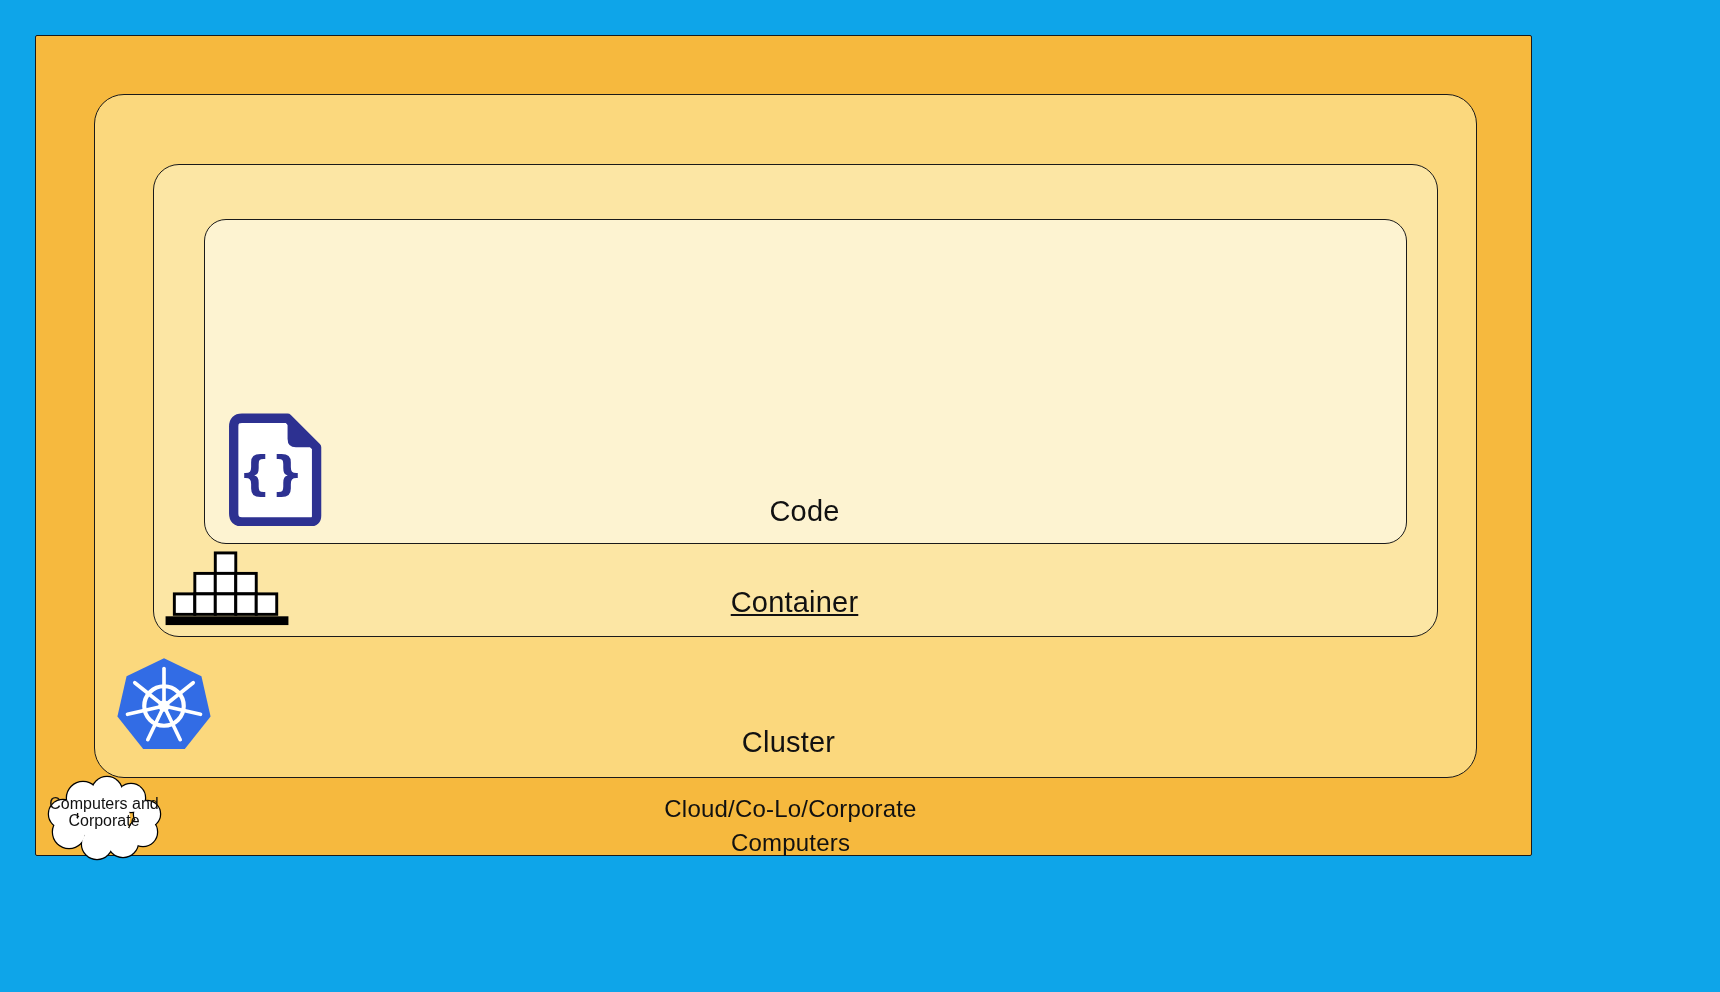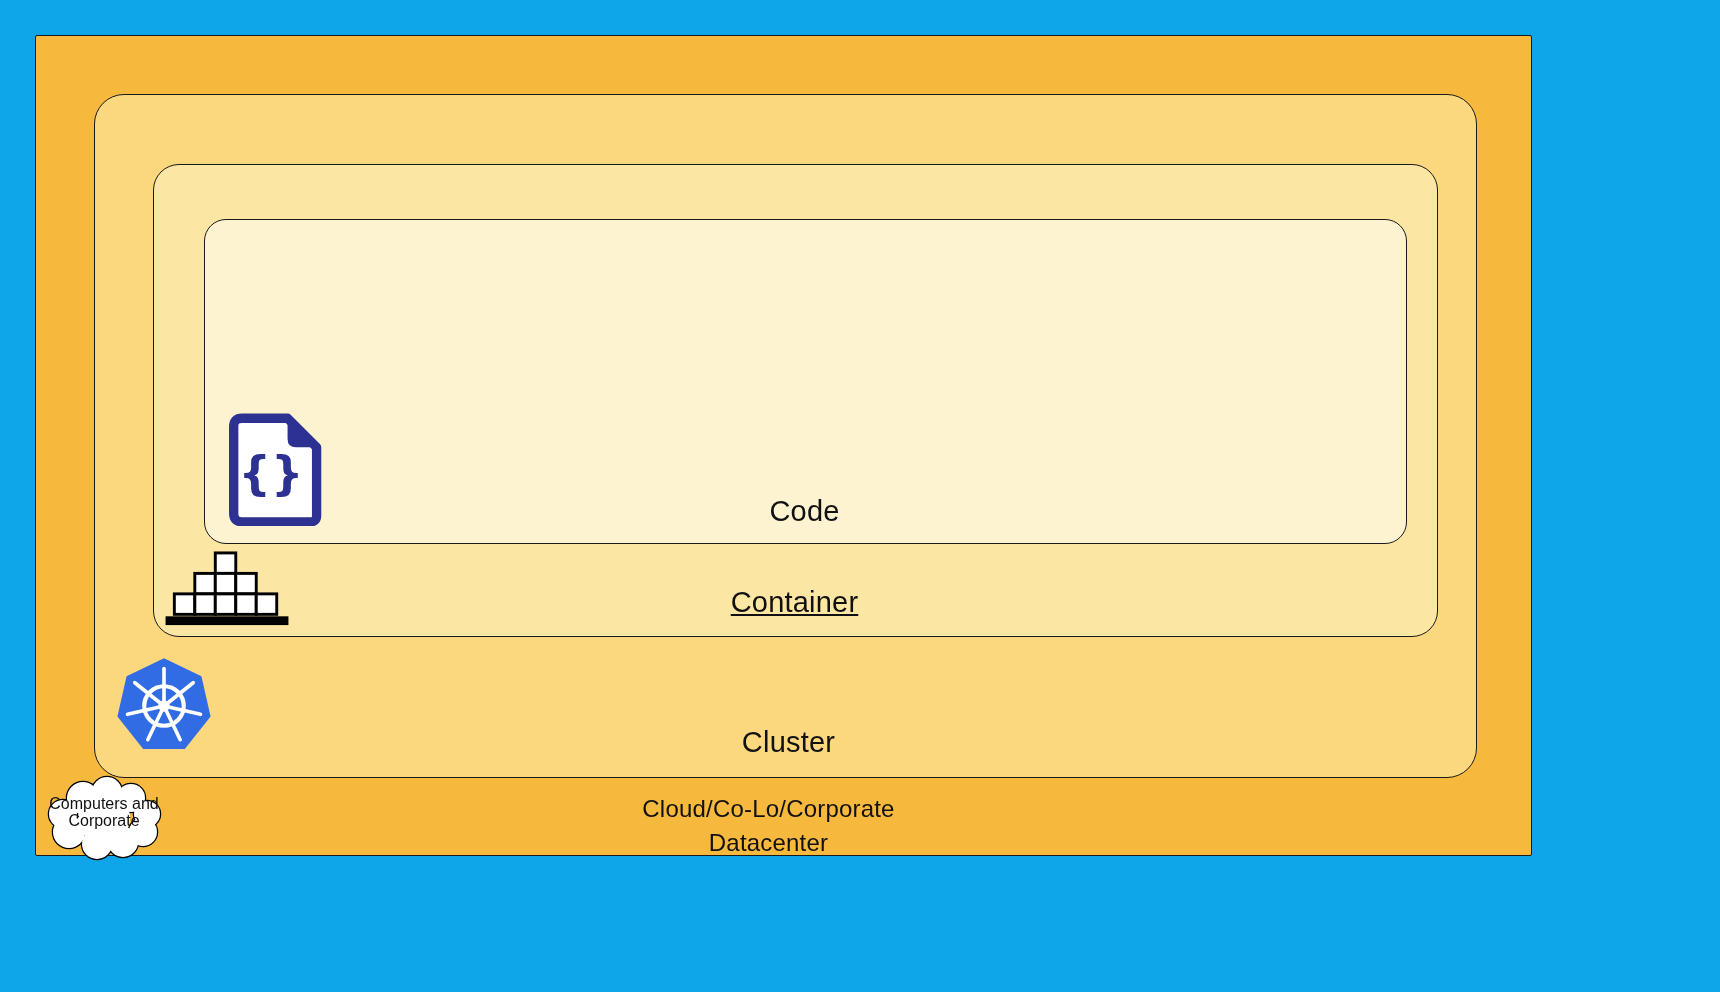--- a/index.html
+++ b/index.html
@@ -90,23 +90,23 @@
 
     <div class="layer" id="layer-code" style="left:168px; top:183px;"></div>
   </div>
 
   <div class="layer-label" id="label-code" style="left:203px; width:1203px;">Code</div>
 
   <div class="layer-label" id="label-container" style="left:152px; width:1285px;">Container</div>
 
   <div class="layer-label" id="label-cluster" style="left:97px; width:1383px;">Cluster</div>
 
-  <div class="layer-label" id="label-datacenter" style="left:20px; width:1497px;">
+  <div class="layer-label" id="label-datacenter" style="left:42px; width:1497px;">
     <div>Cloud/Co-Lo/Corporate</div>
-    <div>Datacenter</div>
+    <div>Computers</div>
   </div>
 
   <div class="icon-box" id="code-icon-box">
     <svg width="106" height="114" viewBox="0 0 100 110">
       <path d="M22,6 H66 L94,34 V100 Q94,106 88,106 H22 Q14,106 14,98 V14 Q14,6 22,6 Z" fill="#ffffff" stroke="#2D3191" stroke-width="9" stroke-linejoin="round"></path>
       <path d="M66,6 L94,34 H74 Q66,34 66,26 Z" fill="#2D3191"></path>
       <text x="50" y="74" text-anchor="middle" font-family="DejaVu Sans, sans-serif" font-size="44" font-weight="bold" fill="#2D3191">{}</text>
     </svg>
   </div>
 

